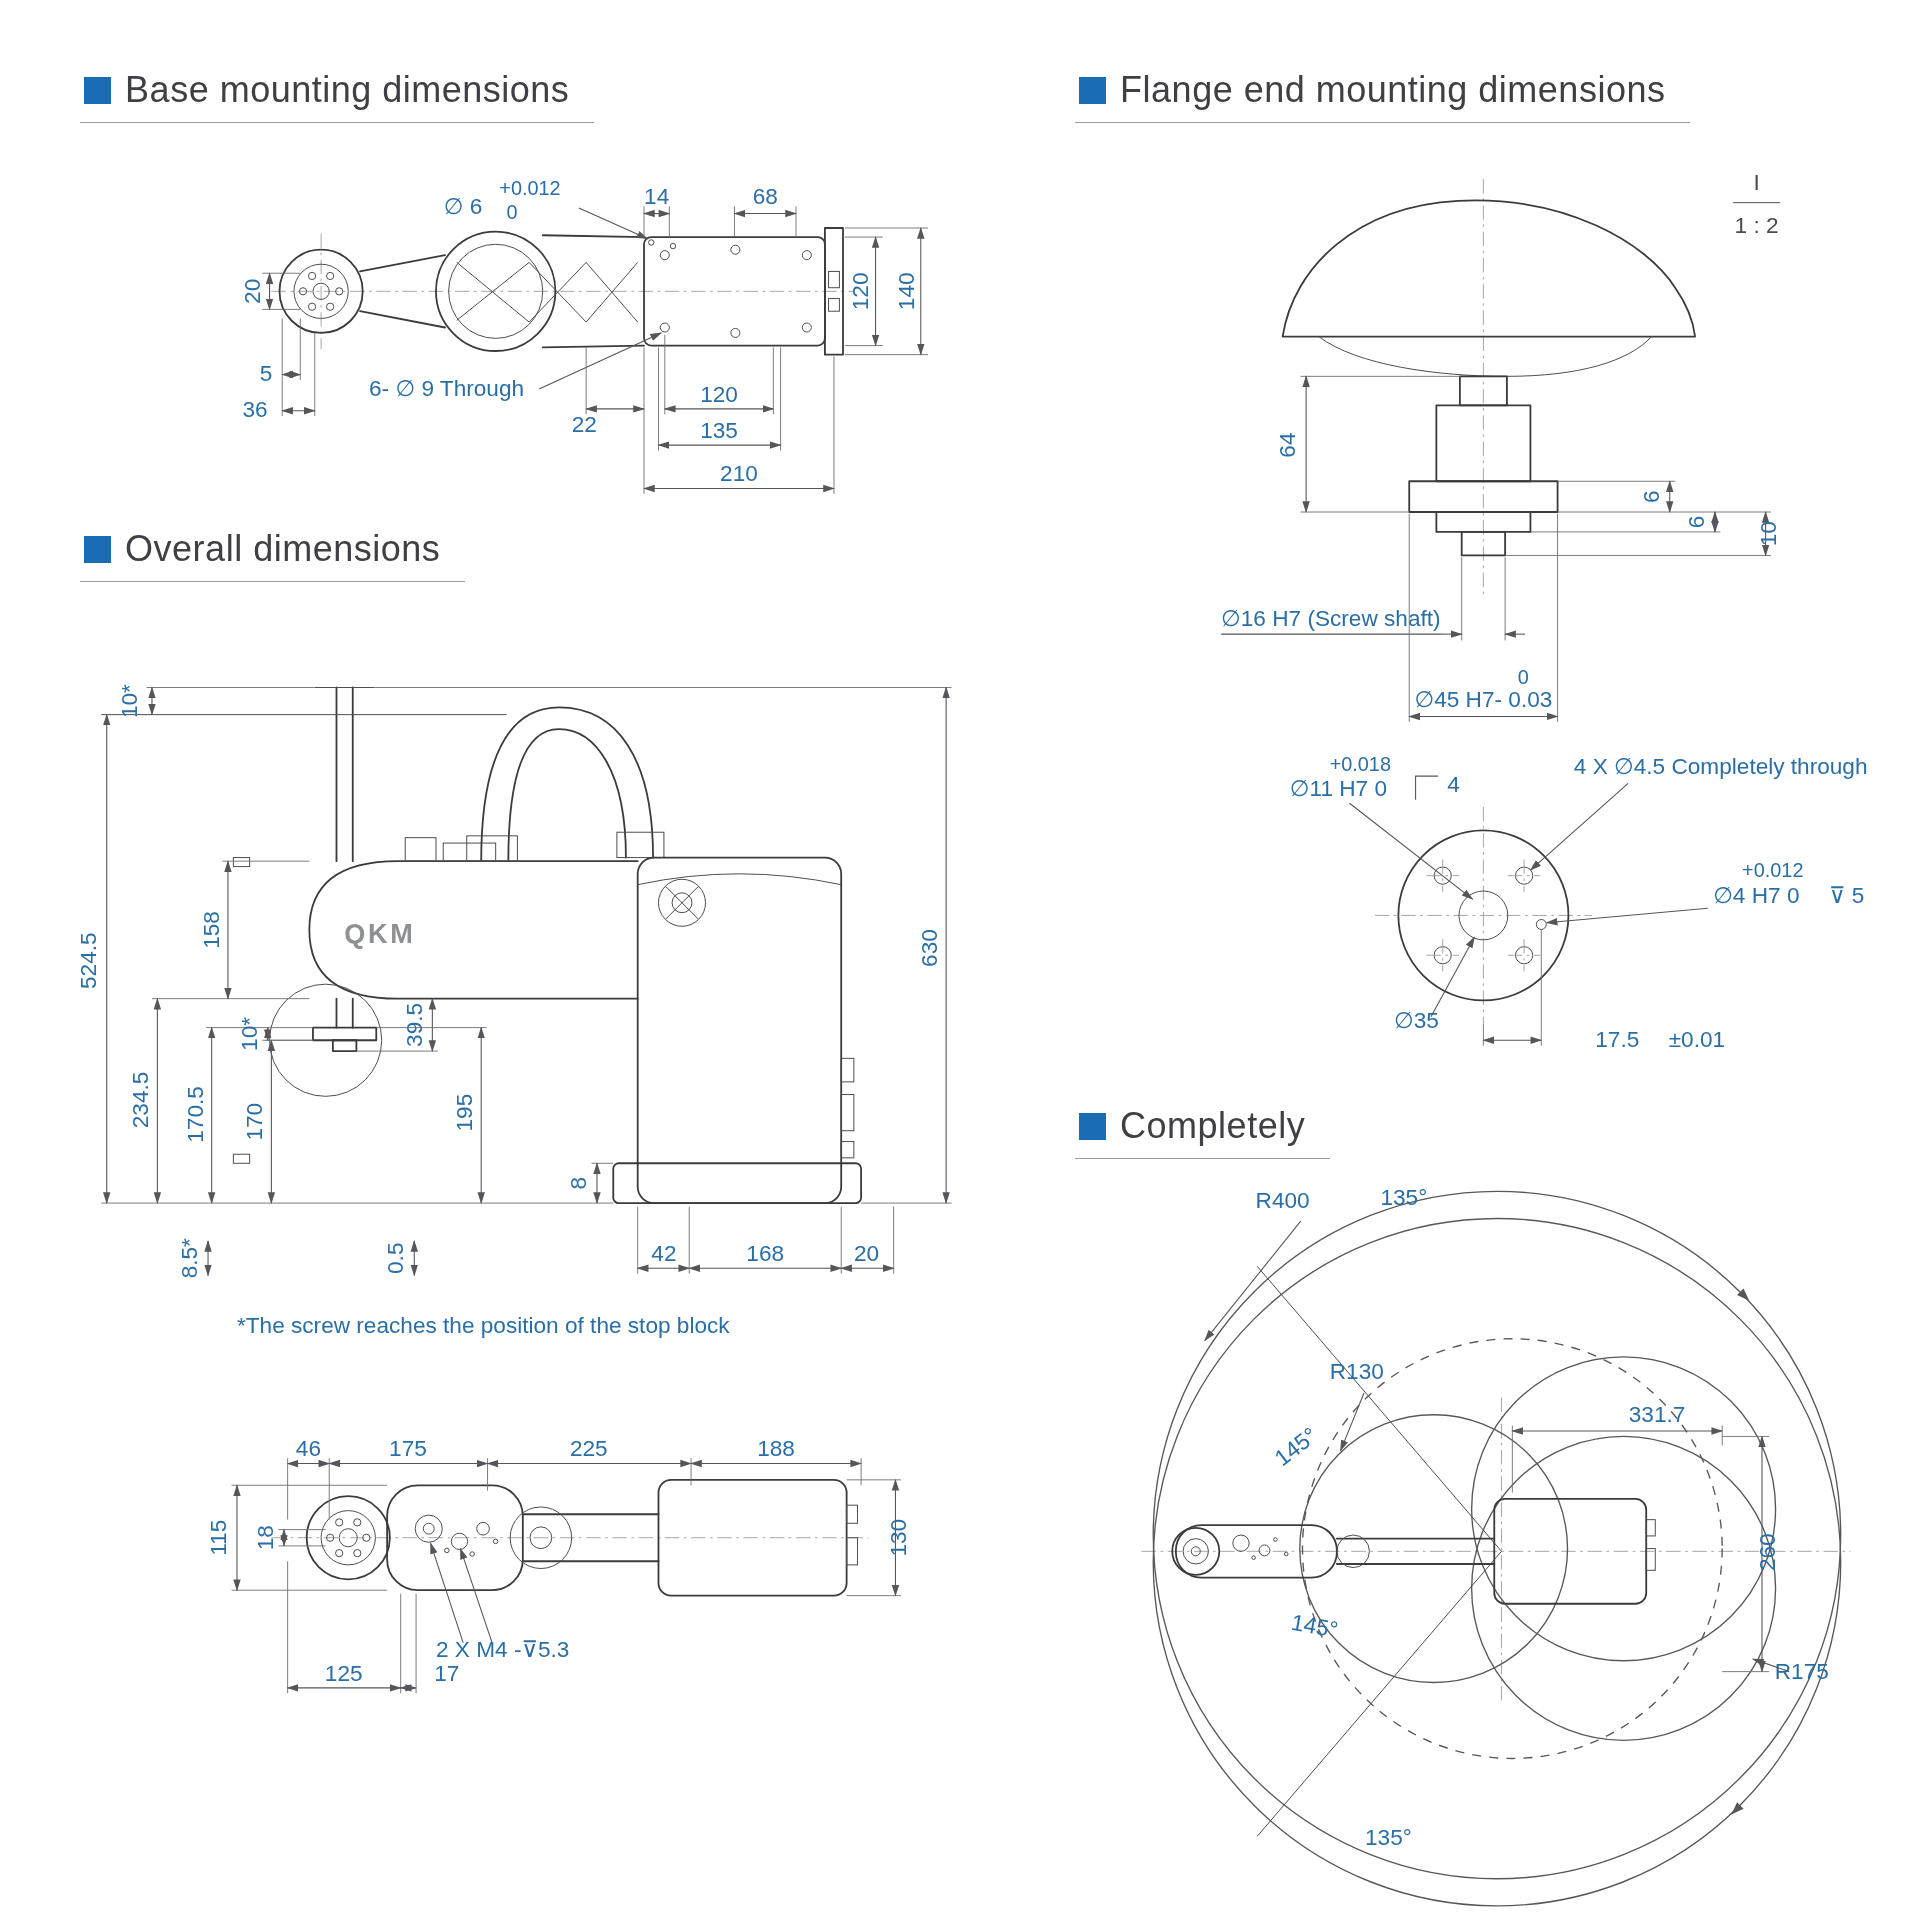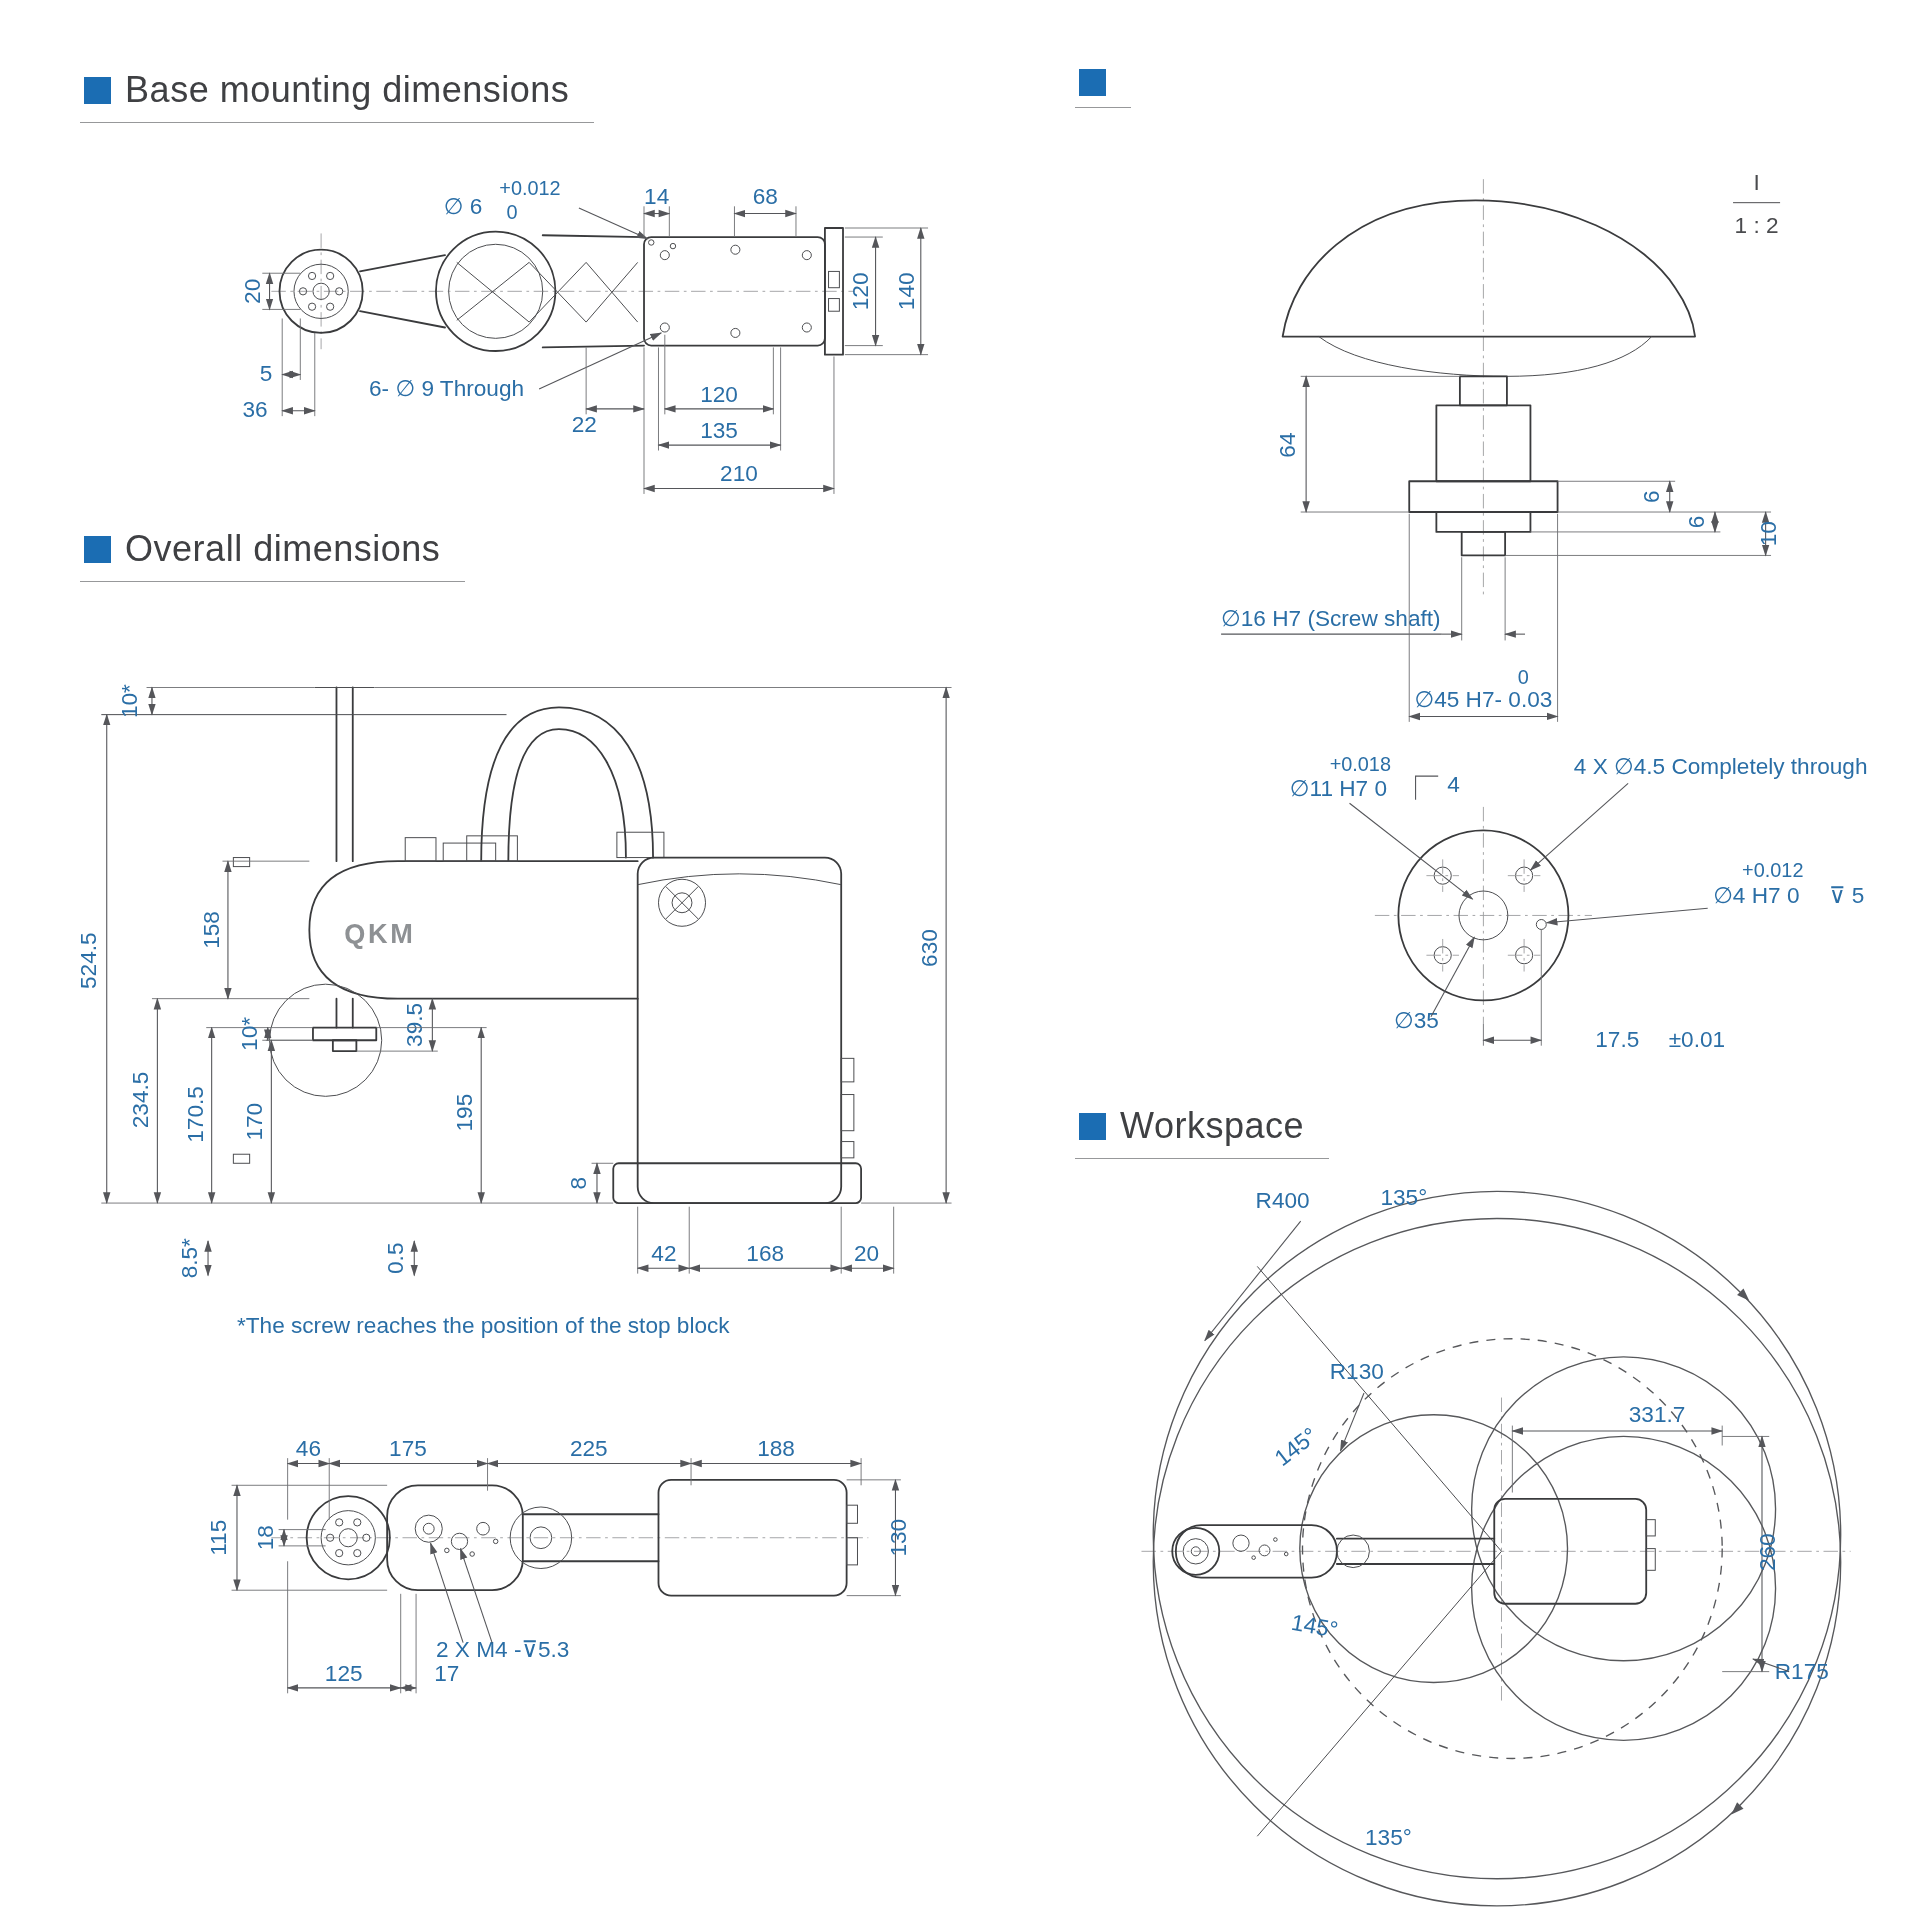--- a/index.html
+++ b/index.html
@@ -28,30 +28,31 @@
 
 <div class="page">
 
   <div class="section-title" style="left:80px;top:69px">
     <span class="bullet"></span>
     <span>Base mounting dimensions</span>
   </div>
 
   <div class="section-title" style="left:1075px;top:69px">
     <span class="bullet"></span>
+    <span>Flange end mounting dimensions</span>
   </div>
 
   <div class="section-title" style="left:80px;top:528px">
     <span class="bullet"></span>
     <span>Overall dimensions</span>
   </div>
 
   <div class="section-title" style="left:1075px;top:1105px">
     <span class="bullet"></span>
-    <span>Workspace</span>
+    <span>Completely</span>
   </div>
 
   <svg class="sheet" width="1923" height="1915" viewBox="0 0 2126 2117">
     <defs>
       <marker id="ar" viewBox="0 0 12 10" refX="11" refY="5" markerWidth="11" markerHeight="9" orient="auto-start-reverse">
         <path d="M0,1.2 L12,5 L0,8.8 Z" fill="#55565a"></path>
       </marker>
     </defs>
 
     <g>

